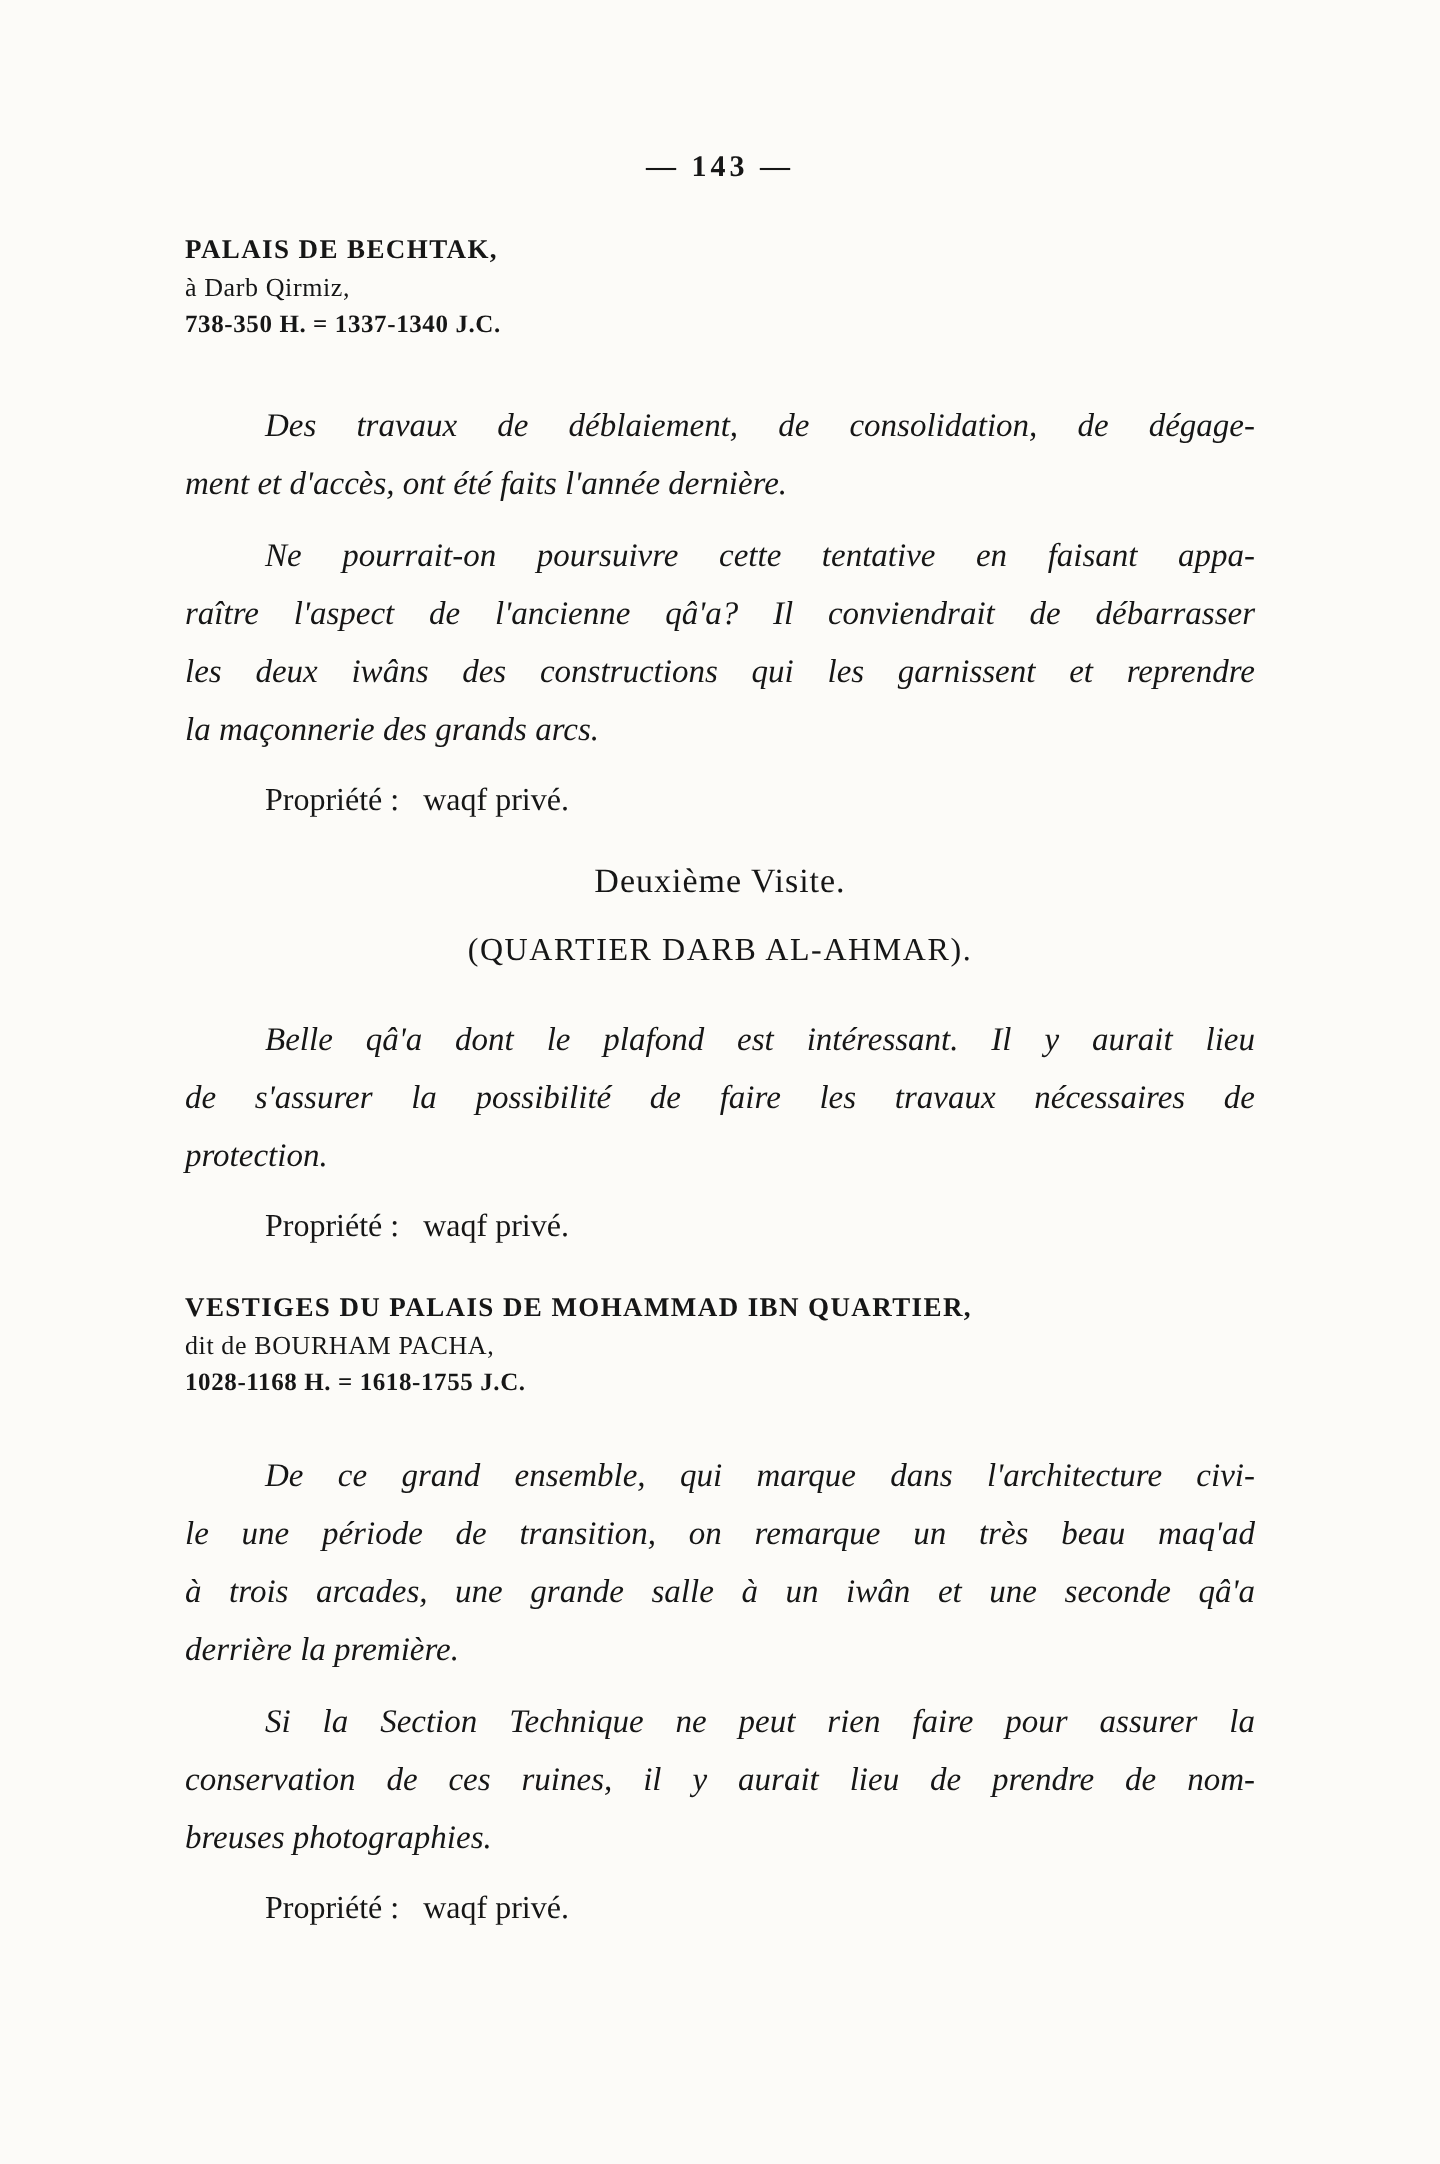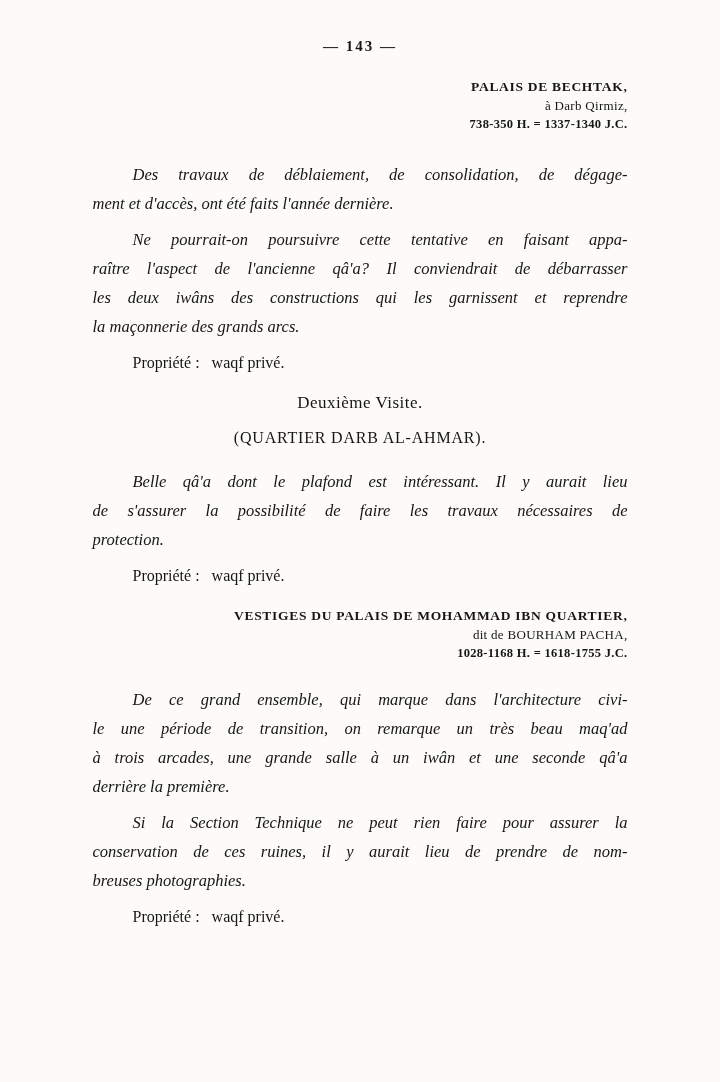--- a/index.html
+++ b/index.html
@@ -15,28 +15,28 @@
     background: #fcfbf8;
     color: #161616;
     overflow: hidden;
     box-sizing: border-box;
   }
   .content {
     width: 535px;
     margin: 0 auto;
   }
   .page-number {
-    padding-top: 38px;
+    padding-top: 76px;
     margin-bottom: 22px;
     text-align: center;
     font-size: 15px;
     font-weight: 700;
     letter-spacing: 2px;
   }
-  .sec-head { text-align: right; }
+  .sec-head { text-align: left; }
   .sec-head.one { margin: 8px 0 26px; }
   .sec-head.later { margin: 4px 0 22px; }
   .sec-title {
     font-size: 13.5px;
     font-weight: 700;
     letter-spacing: 0.7px;
     line-height: 19px;
   }
   .sec-sub {
     font-size: 13px;

